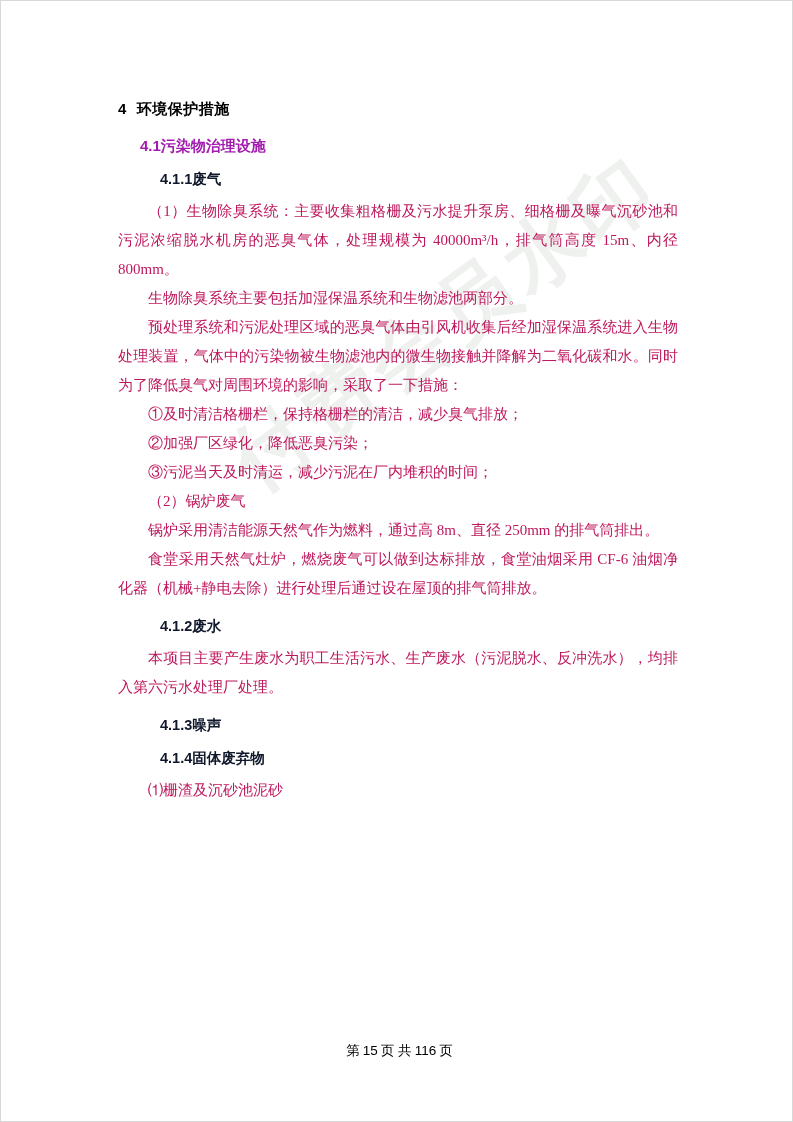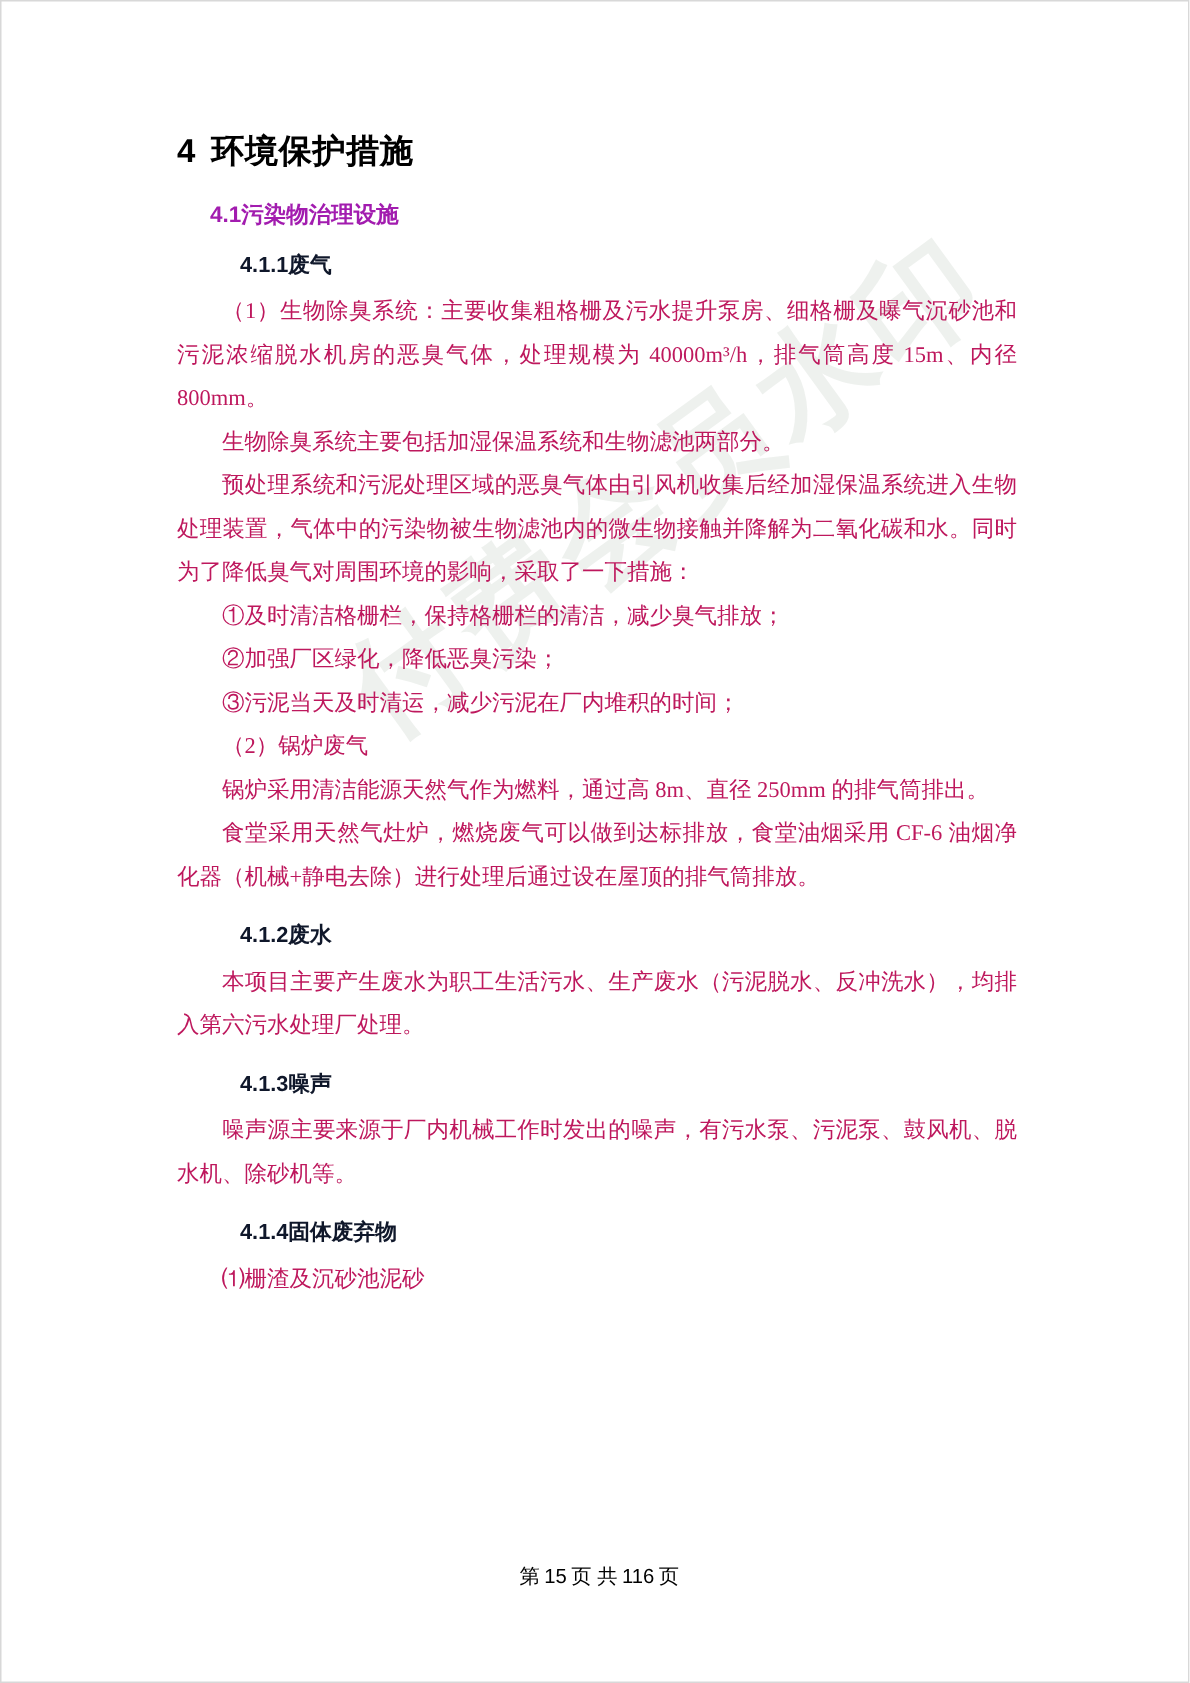--- a/index.html
+++ b/index.html
@@ -28,23 +28,23 @@
   }
   .content {
     position: absolute;
     left: 118px;
     top: 86px;
     width: 560px;
   }
   .h1 {
     font-family: "Liberation Sans", sans-serif;
     font-weight: bold;
-    font-size: 22px;
+    font-size: 15px;
     color: #000;
-    margin: 0 0 18px 0;
+    margin: 14px 0 18px 0;
     letter-spacing: 0.5px;
   }
   .h1 .num { margin-right: 10px; }
   .h2 {
     font-family: "Liberation Sans", sans-serif;
     font-weight: bold;
     font-size: 15px;
     color: #a21caf;
     margin: 0 0 14px 22px;
   }
@@ -115,21 +115,20 @@
     <p class="p">②加强厂区绿化，降低恶臭污染；</p>
     <p class="p">③污泥当天及时清运，减少污泥在厂内堆积的时间；</p>
     <p class="p">（2）锅炉废气</p>
     <p class="p">锅炉采用清洁能源天然气作为燃料，通过高 8m、直径 250mm 的排气筒排出。</p>
     <p class="p">食堂采用天然气灶炉，燃烧废气可以做到达标排放，食堂油烟采用 CF-6 油烟净化器（机械+静电去除）进行处理后通过设在屋顶的排气筒排放。</p>
 
     <h3 class="h3">4.1.2废水</h3>
     <p class="p">本项目主要产生废水为职工生活污水、生产废水（污泥脱水、反冲洗水），均排入第六污水处理厂处理。</p>
 
     <h3 class="h3">4.1.3噪声</h3>
-    <p class="p">噪声源主要来源于厂内机械工作时发出的噪声，有污水泵、污泥泵、鼓风机、脱水机、除砂机等。</p>
 
     <h3 class="h3">4.1.4固体废弃物</h3>
     <p class="p">⑴栅渣及沉砂池泥砂</p>
 
   </div>
 
   <div class="footer">
     <span>第</span><span class="fnum">15</span><span>页 共</span><span class="fnum">116</span><span>页</span>
   </div>
 </div>

